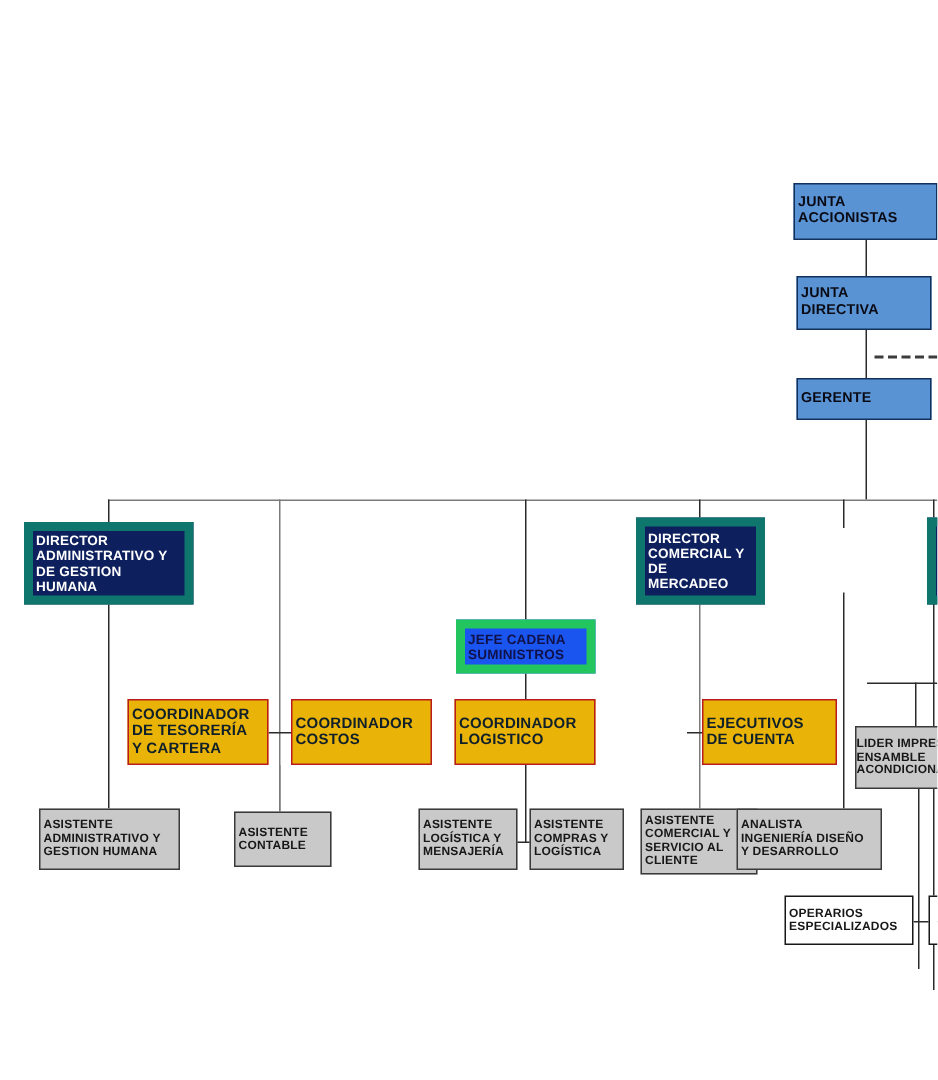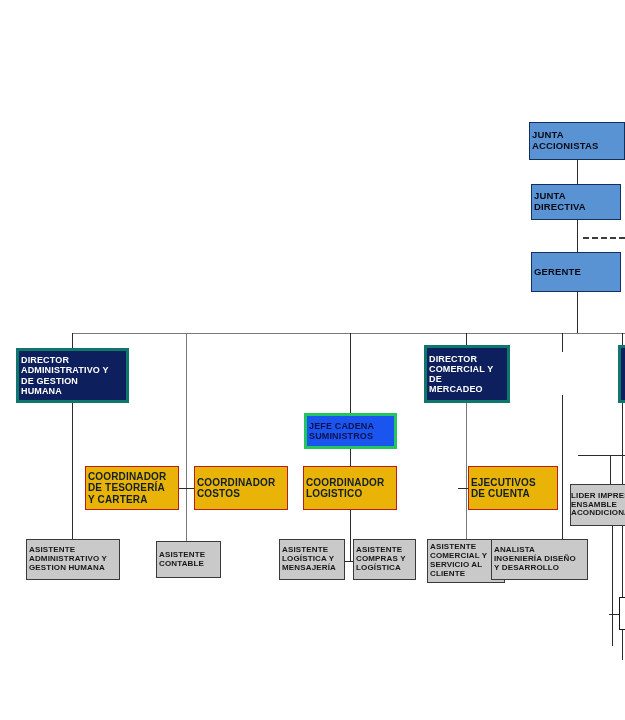--- a/index.html
+++ b/index.html
@@ -39,28 +39,28 @@
   
   .t-steel {          
     background: #5a93d4;
     border: 1px solid #12305c;
     color: #0a0a14;
     font-size: 9.5px;
     font-weight: 700;
   }
   .t-navy {           
     background: #0d1f5c;
-    border: 3px solid #0f766e;
+    border: 6px solid #0f766e;
     color: #ffffff;
     font-size: 9px;
     font-weight: 700;
   }
   .t-blue {           
     background: #1a55f0;
-    border: 3px solid #22c55e;
+    border: 6px solid #22c55e;
     color: #11114a;
     font-size: 9px;
     font-weight: 700;
   }
   .t-teal {           
     background: #eab308;
     border: 1px solid #b91c1c;
     color: #10202a;
     font-size: 10px;
     font-weight: 700;
@@ -127,21 +127,21 @@
     <div class="conn h" style="left: 609px; top: 614px; width: 16px;"></div>
     <div class="conn v" style="left: 622px; top: 400px; height: 260px;"></div>
     <div class="node t-steel" style="left: 529px; top: 122px; width: 96px; height: 38px;">
       <span class="lbl">JUNTA
 ACCIONISTAS</span>
     </div>
     <div class="node t-steel" style="left: 531px; top: 184px; width: 90px; height: 36px;">
       <span class="lbl">JUNTA
 DIRECTIVA</span>
     </div>
-    <div class="node t-steel" style="left: 531px; top: 252px; width: 90px; height: 40px;">
+    <div class="node t-steel" style="left: 531px; top: 252px; width: 90px; height: 28px;">
       <span class="lbl">GERENTE</span>
     </div>
     <div class="node t-navy" style="left: 16px; top: 348px; width: 113px; height: 55px;">
       <span class="lbl">DIRECTOR
 ADMINISTRATIVO Y
 DE GESTION
 HUMANA</span>
     </div>
     <div class="node t-navy" style="left: 424px; top: 345px; width: 86px; height: 58px;">
       <span class="lbl">DIRECTOR
@@ -201,16 +201,20 @@
       <span class="lbl">ASISTENTE
 COMERCIAL Y
 SERVICIO AL
 CLIENTE</span>
     </div>
     <div class="node t-gray" style="left: 491px; top: 539px; width: 97px; height: 41px;">
       <span class="lbl">ANALISTA
 INGENIERÍA DISEÑO
 Y DESARROLLO</span>
     </div>
+    <div class="node t-white" style="left: 523px; top: 597px; width: 86px; height: 33px;">
+      <span class="lbl">OPERARIOS
+ESPECIALIZADOS</span>
+    </div>
     <div class="node t-white" style="left: 619px; top: 597px; width: 24px; height: 33px;">
       <span class="lbl"></span>
     </div>
   </div>
 
 </body></html>

